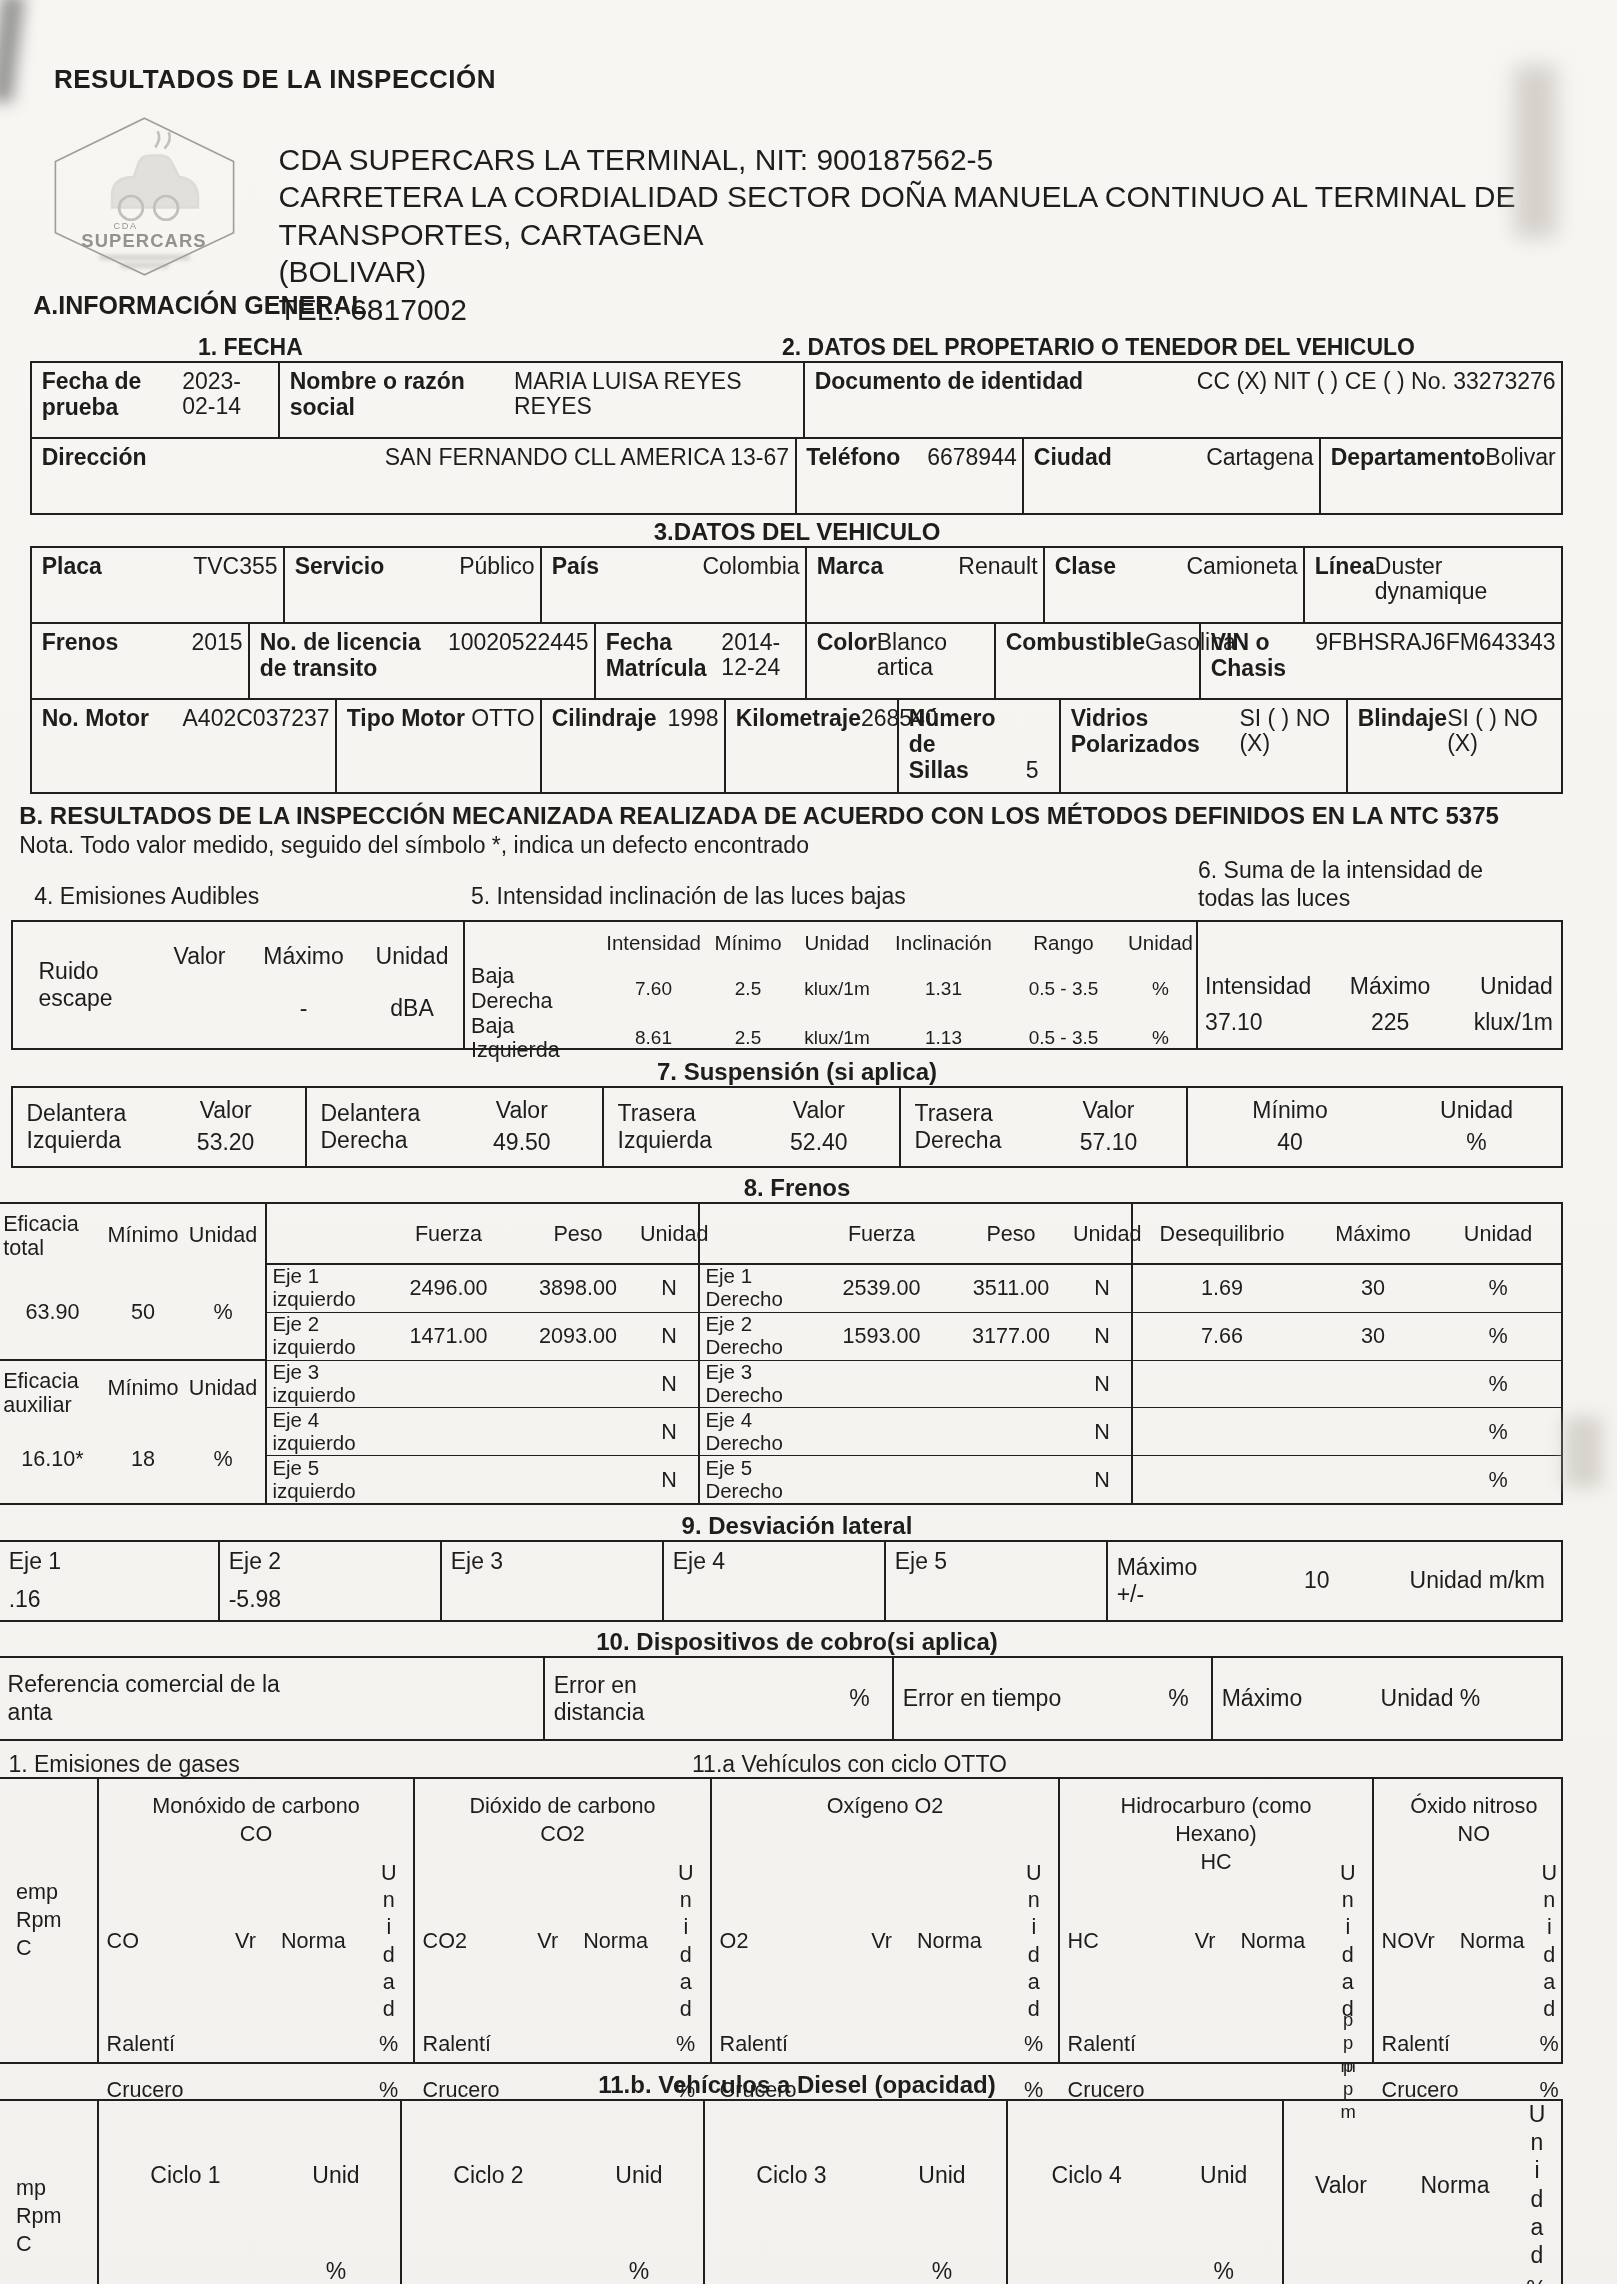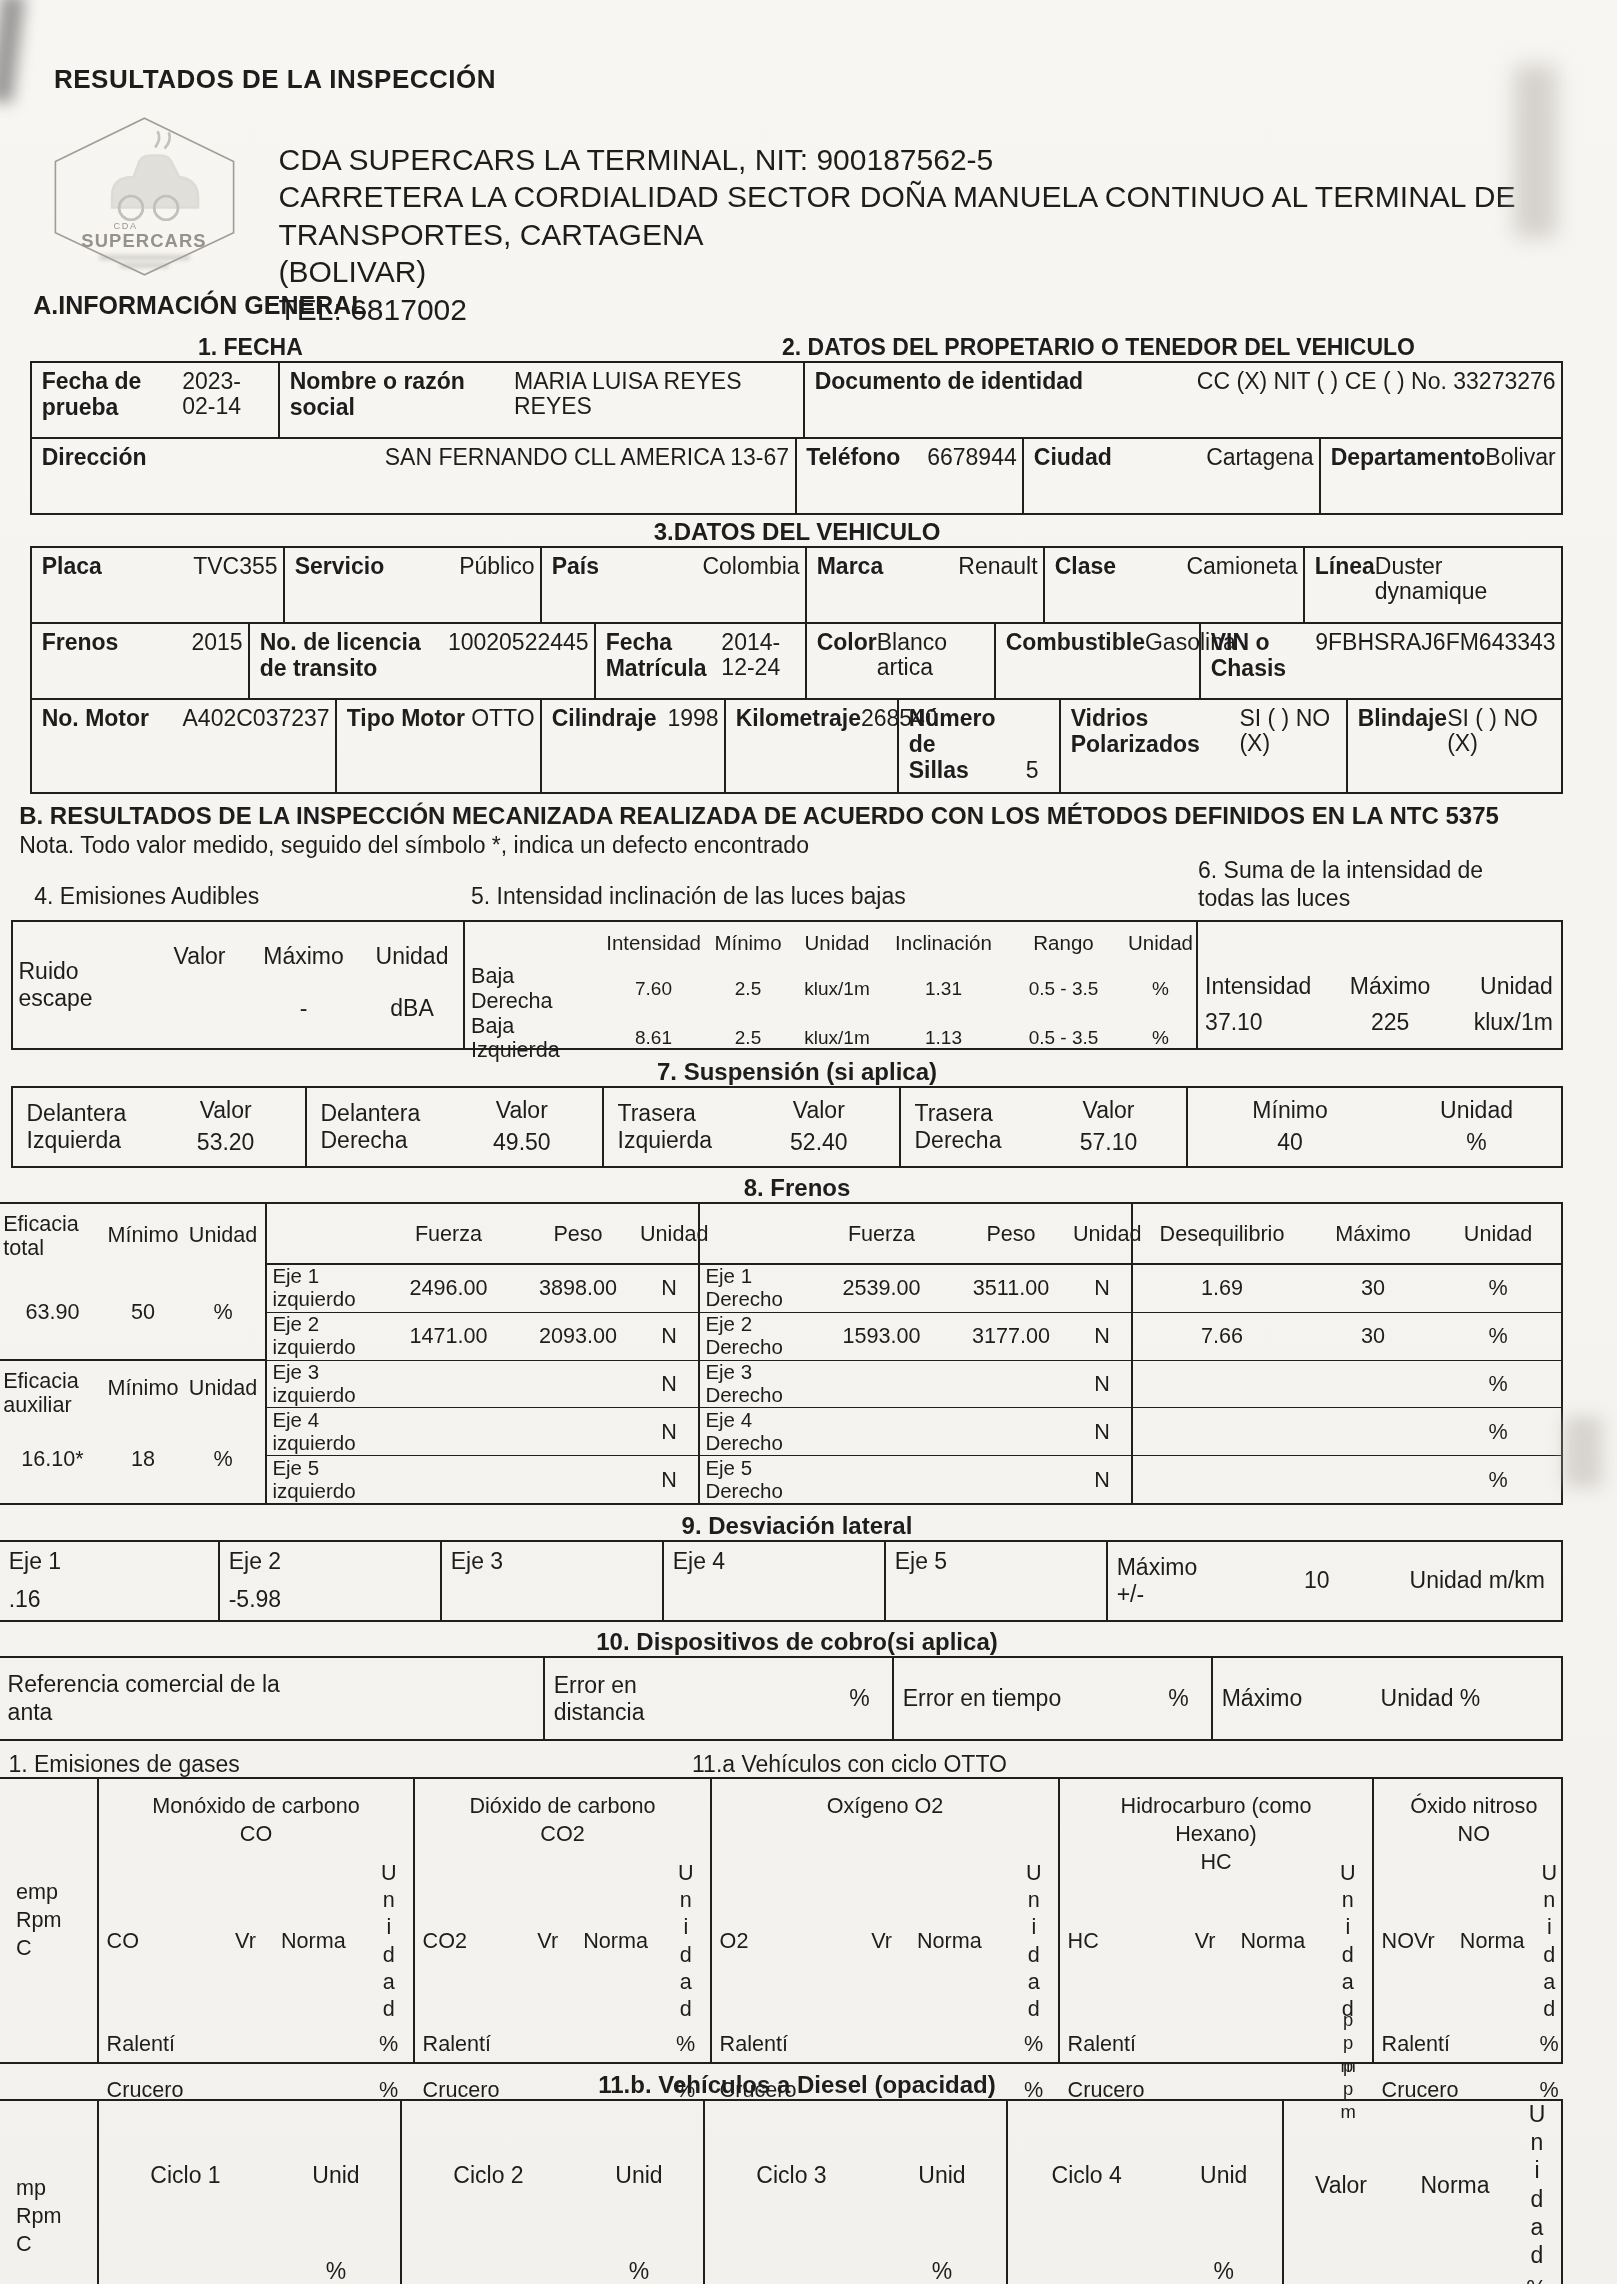--- a/index.html
+++ b/index.html
@@ -45,21 +45,21 @@
   .b-note  { font-size: 23px; margin-top: 2.2px; margin-left: -10.8px; }
 
   .titles-456 { position: relative; height: 61px; font-size: 23px; font-weight: 400; }
   .titles-456 .s4 { position: absolute; left: 4.3px; top: 24px; }
   .titles-456 .s5 { position: absolute; left: 441px; top: 24px; }
   .titles-456 .s6 { position: absolute; left: 1168px; top: -3.2px; line-height: 1.25; }
 
   .band456 { display: flex; margin-left: -19.5px; width: 1552px; height: 130px; }
   .box4 { width: 454px; border: 2.7px solid #1f1f1f; display: grid; grid-template-columns: 141px 92px 116px 1fr; grid-template-rows: 48px 1fr; font-size: 23px; }
   .box4 .hdr { align-self: end; justify-self: center; font-weight: 400; }
-  .box4 .rowlab { grid-column: 1; grid-row: 1 / 3; align-self: center; padding-left: 6px; }
+  .box4 .rowlab { grid-column: 1; grid-row: 1 / 3; align-self: center; padding-left: 26px; }
   .box4 .v { align-self: center; justify-self: center; }
   .box5 { width: 733px; border: 2.7px solid #1f1f1f; border-left: none; display: grid; grid-template-columns: 135px 108px 81px 97px 116px 124px 1fr; grid-template-rows: 42px 1fr 1fr; font-size: 20.5px; padding-bottom: 3.2px; }
   .box5 .hdr { align-self: center; justify-self: center; }
   .box5 .rl { padding-left: 6.5px; align-self: center; line-height: 1.15; font-size: 21.6px; }
   .box5 .v { align-self: center; justify-self: center; font-size: 19px; }
   .box6 { width: 365px; border: 2.7px solid #1f1f1f; border-left: none; display: grid; grid-template-columns: 127px 116px 1fr; grid-template-rows: 47px 35px 1fr; font-size: 23px; padding: 0 7.6px; }
   .box6 .hdr { grid-row: 2; align-self: center; }
   .box6 .v { grid-row: 3; align-self: start; padding-top: 5.4px; }
   .box6 .c1 { justify-self: start; }
   .box6 .c2 { justify-self: center; }

